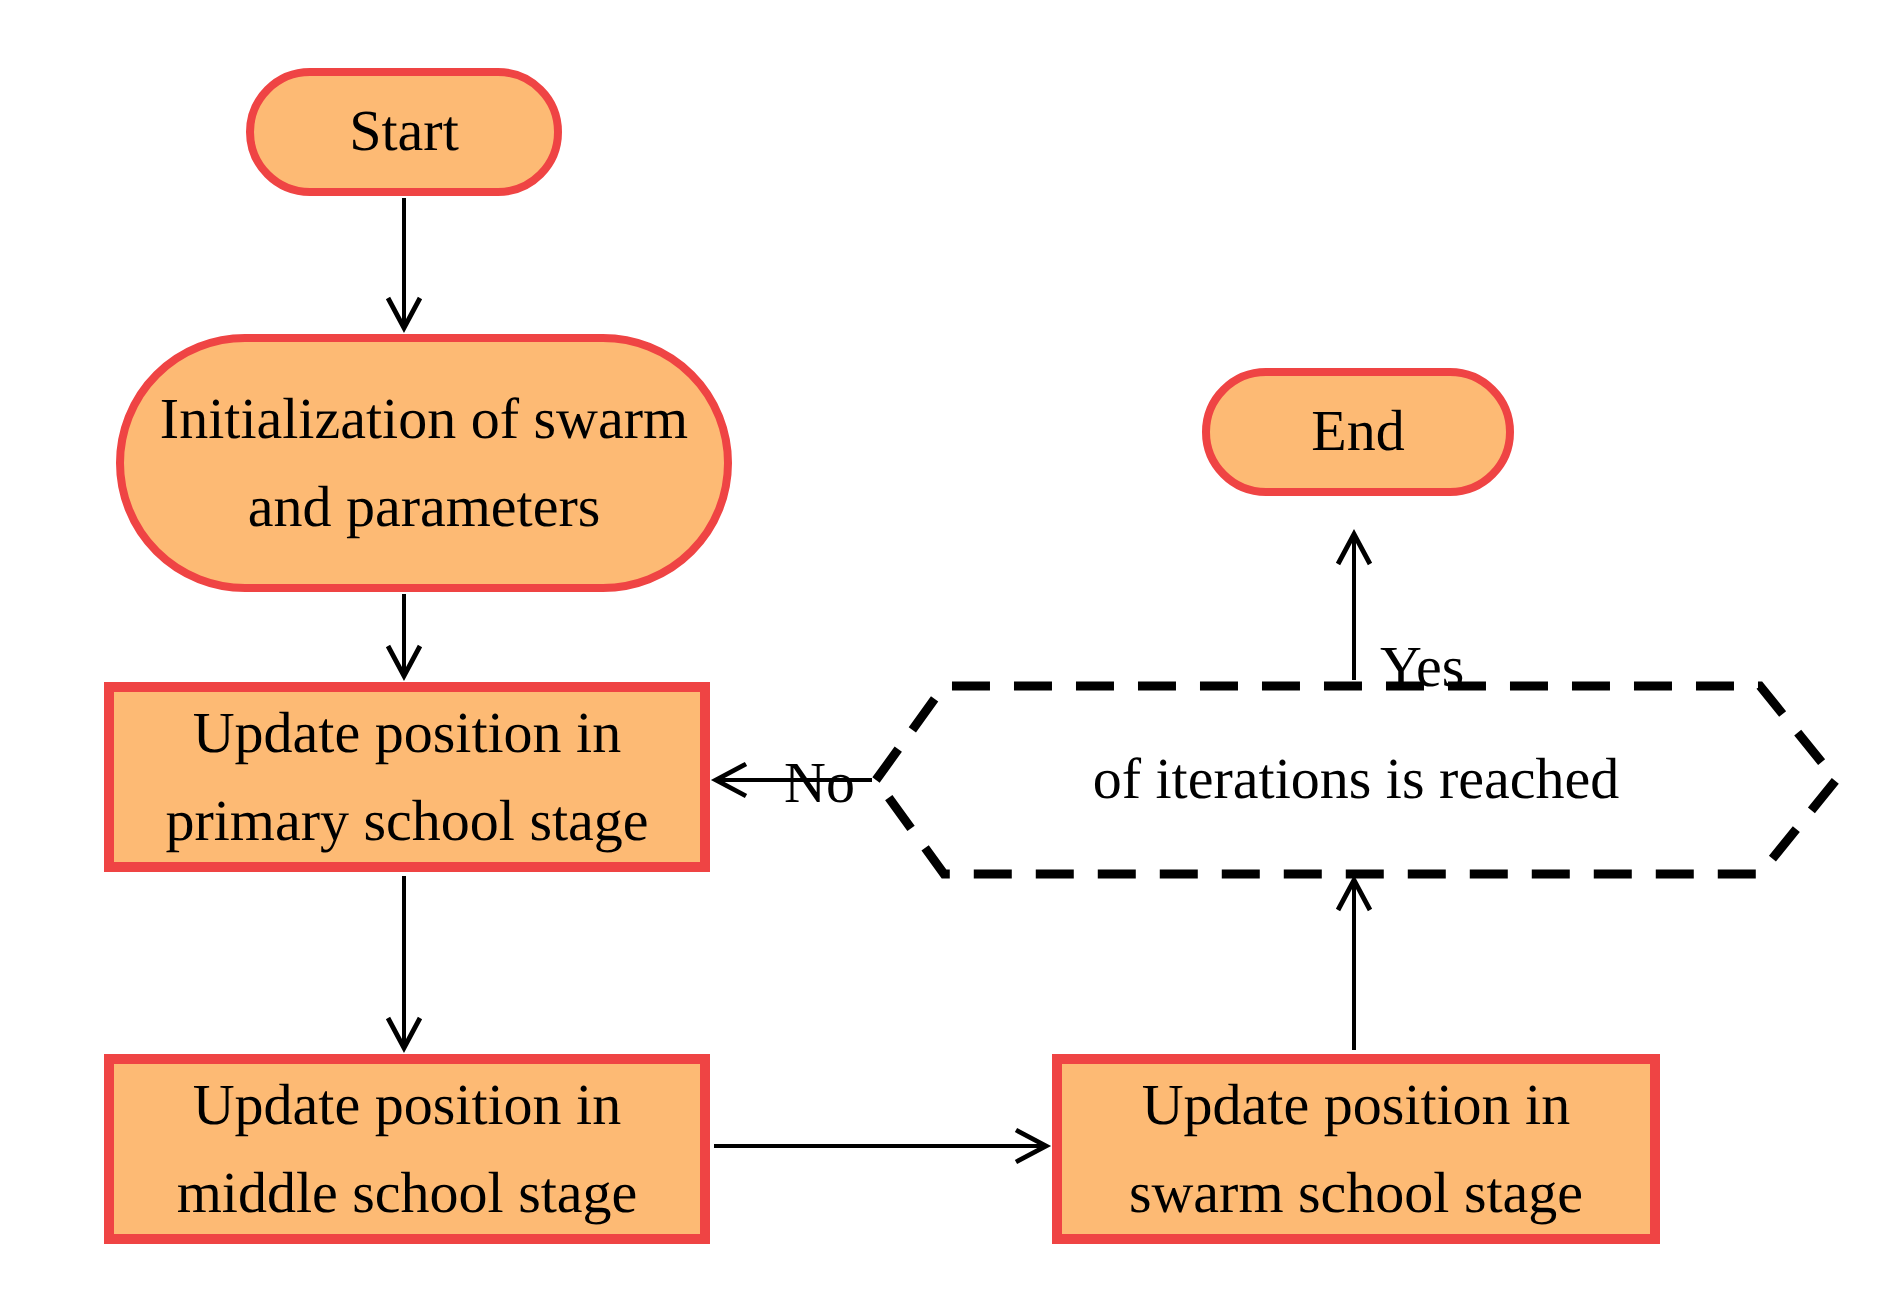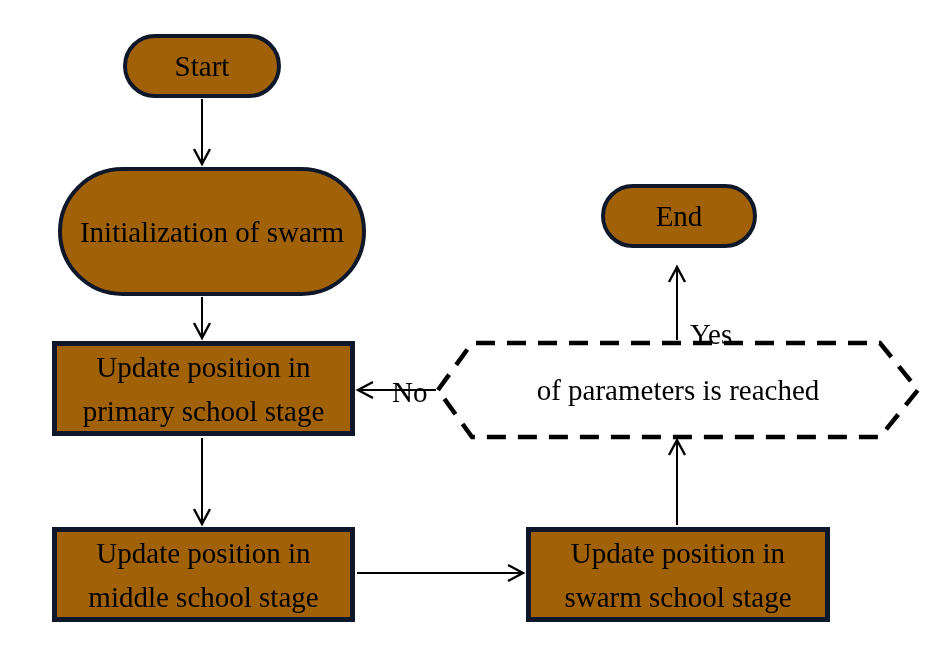--- a/index.html
+++ b/index.html
@@ -19,22 +19,22 @@
   #arrows {
     position: absolute;
     left: 0;
     top: 0;
     width: 947px;
     height: 655px;
   }
   .node {
     position: absolute;
     box-sizing: border-box;
-    background: #a16207;
-    border: 4px solid #0f172a;
+    background: #fdba74;
+    border: 4px solid #ef4444;
     display: flex;
     flex-direction: column;
     justify-content: center;
     align-items: center;
     text-align: center;
     font-size: 29px;
     line-height: 44px;
     color: #000000;
   }
   .node span { display: block; white-space: nowrap; }
@@ -83,39 +83,40 @@
     <line x1="677" y1="340" x2="677" y2="267" stroke="#000000" stroke-width="2" marker-end="url(#chev)"></line>
     <line x1="436" y1="390" x2="358" y2="390" stroke="#000000" stroke-width="2" marker-end="url(#chev)"></line>
   </svg>
 
   <div class="node" id="n-start">
     <span>Start</span>
   </div>
 
   <div class="node" id="n-init">
     <span>Initialization of swarm</span>
+    <span>and parameters</span>
   </div>
 
   <div class="node rect" id="n-primary">
     <span>Update position in</span>
     <span>primary school stage</span>
   </div>
 
   <div class="node rect" id="n-middle">
     <span>Update position in</span>
     <span>middle school stage</span>
   </div>
 
   <div class="node rect" id="n-high">
     <span>Update position in</span>
     <span>swarm school stage</span>
   </div>
 
   <div class="node no-border" id="n-check">
-    <span>of parameters is reached</span>
+    <span>of iterations is reached</span>
   </div>
 
   <div class="node" id="n-end">
     <span>End</span>
   </div>
 
   <div class="edge-label" id="lbl-yes">Yes</div>
   <div class="edge-label" id="lbl-no">No</div>
 
 </div>

